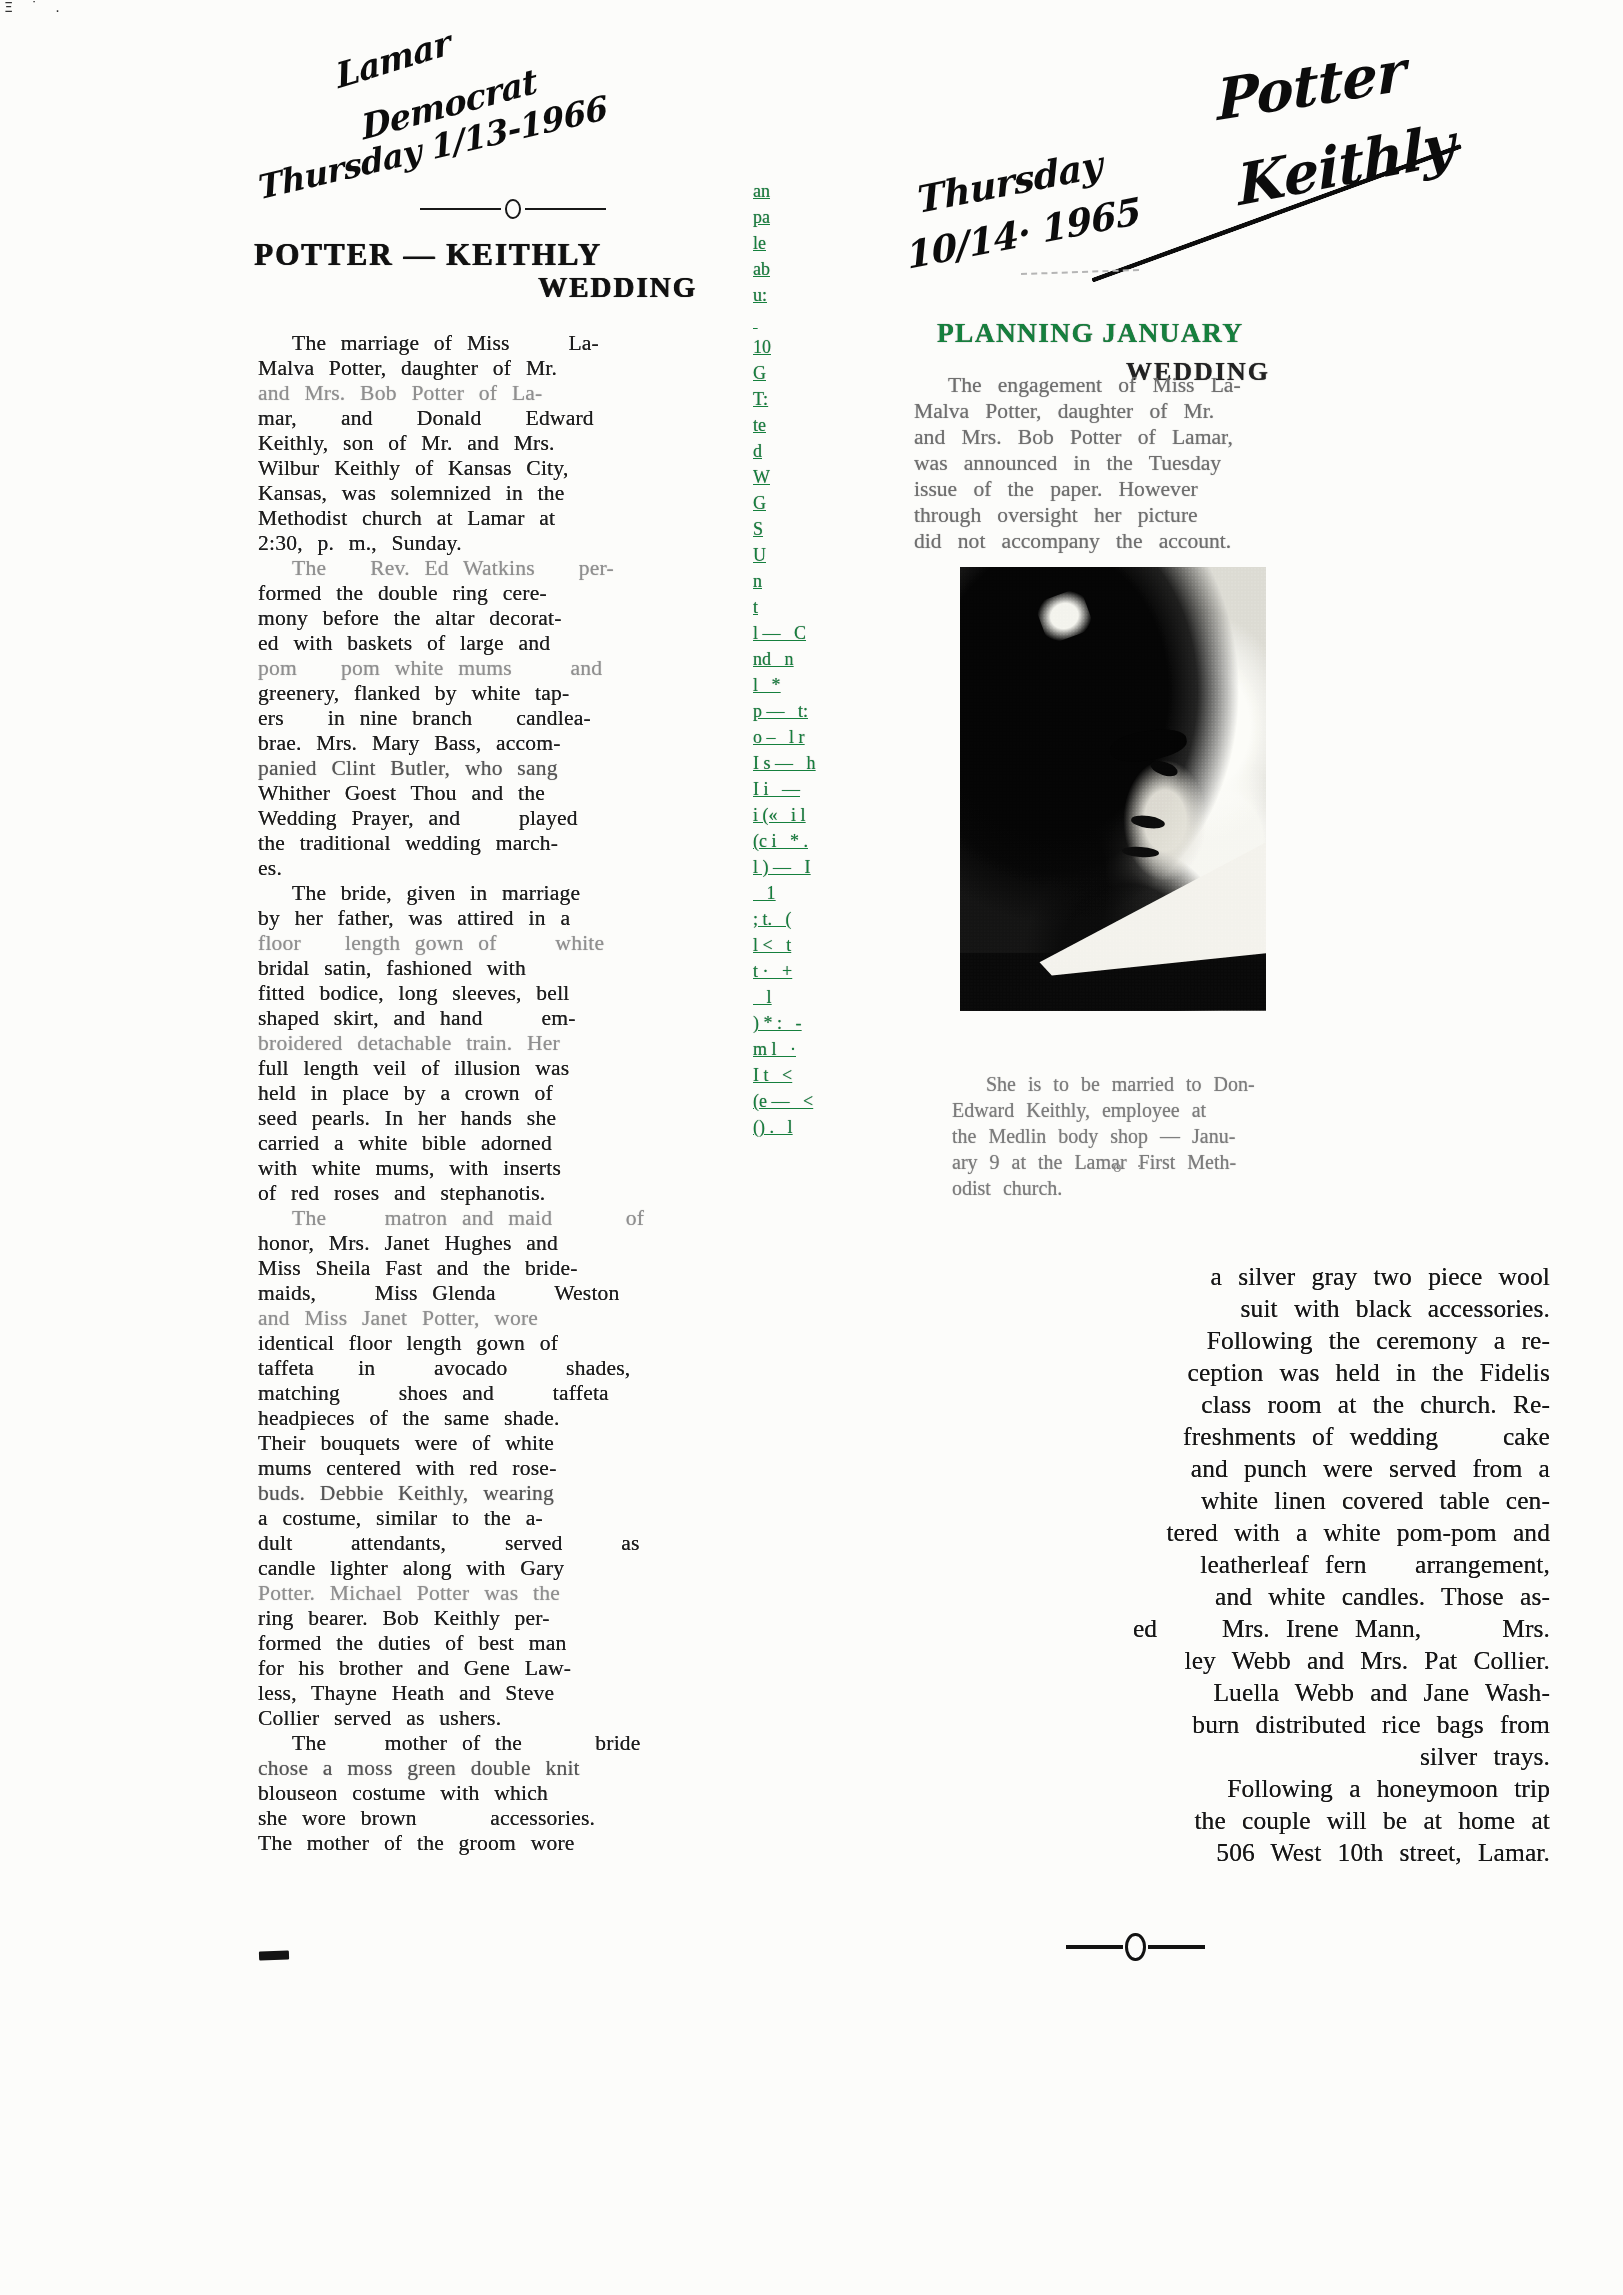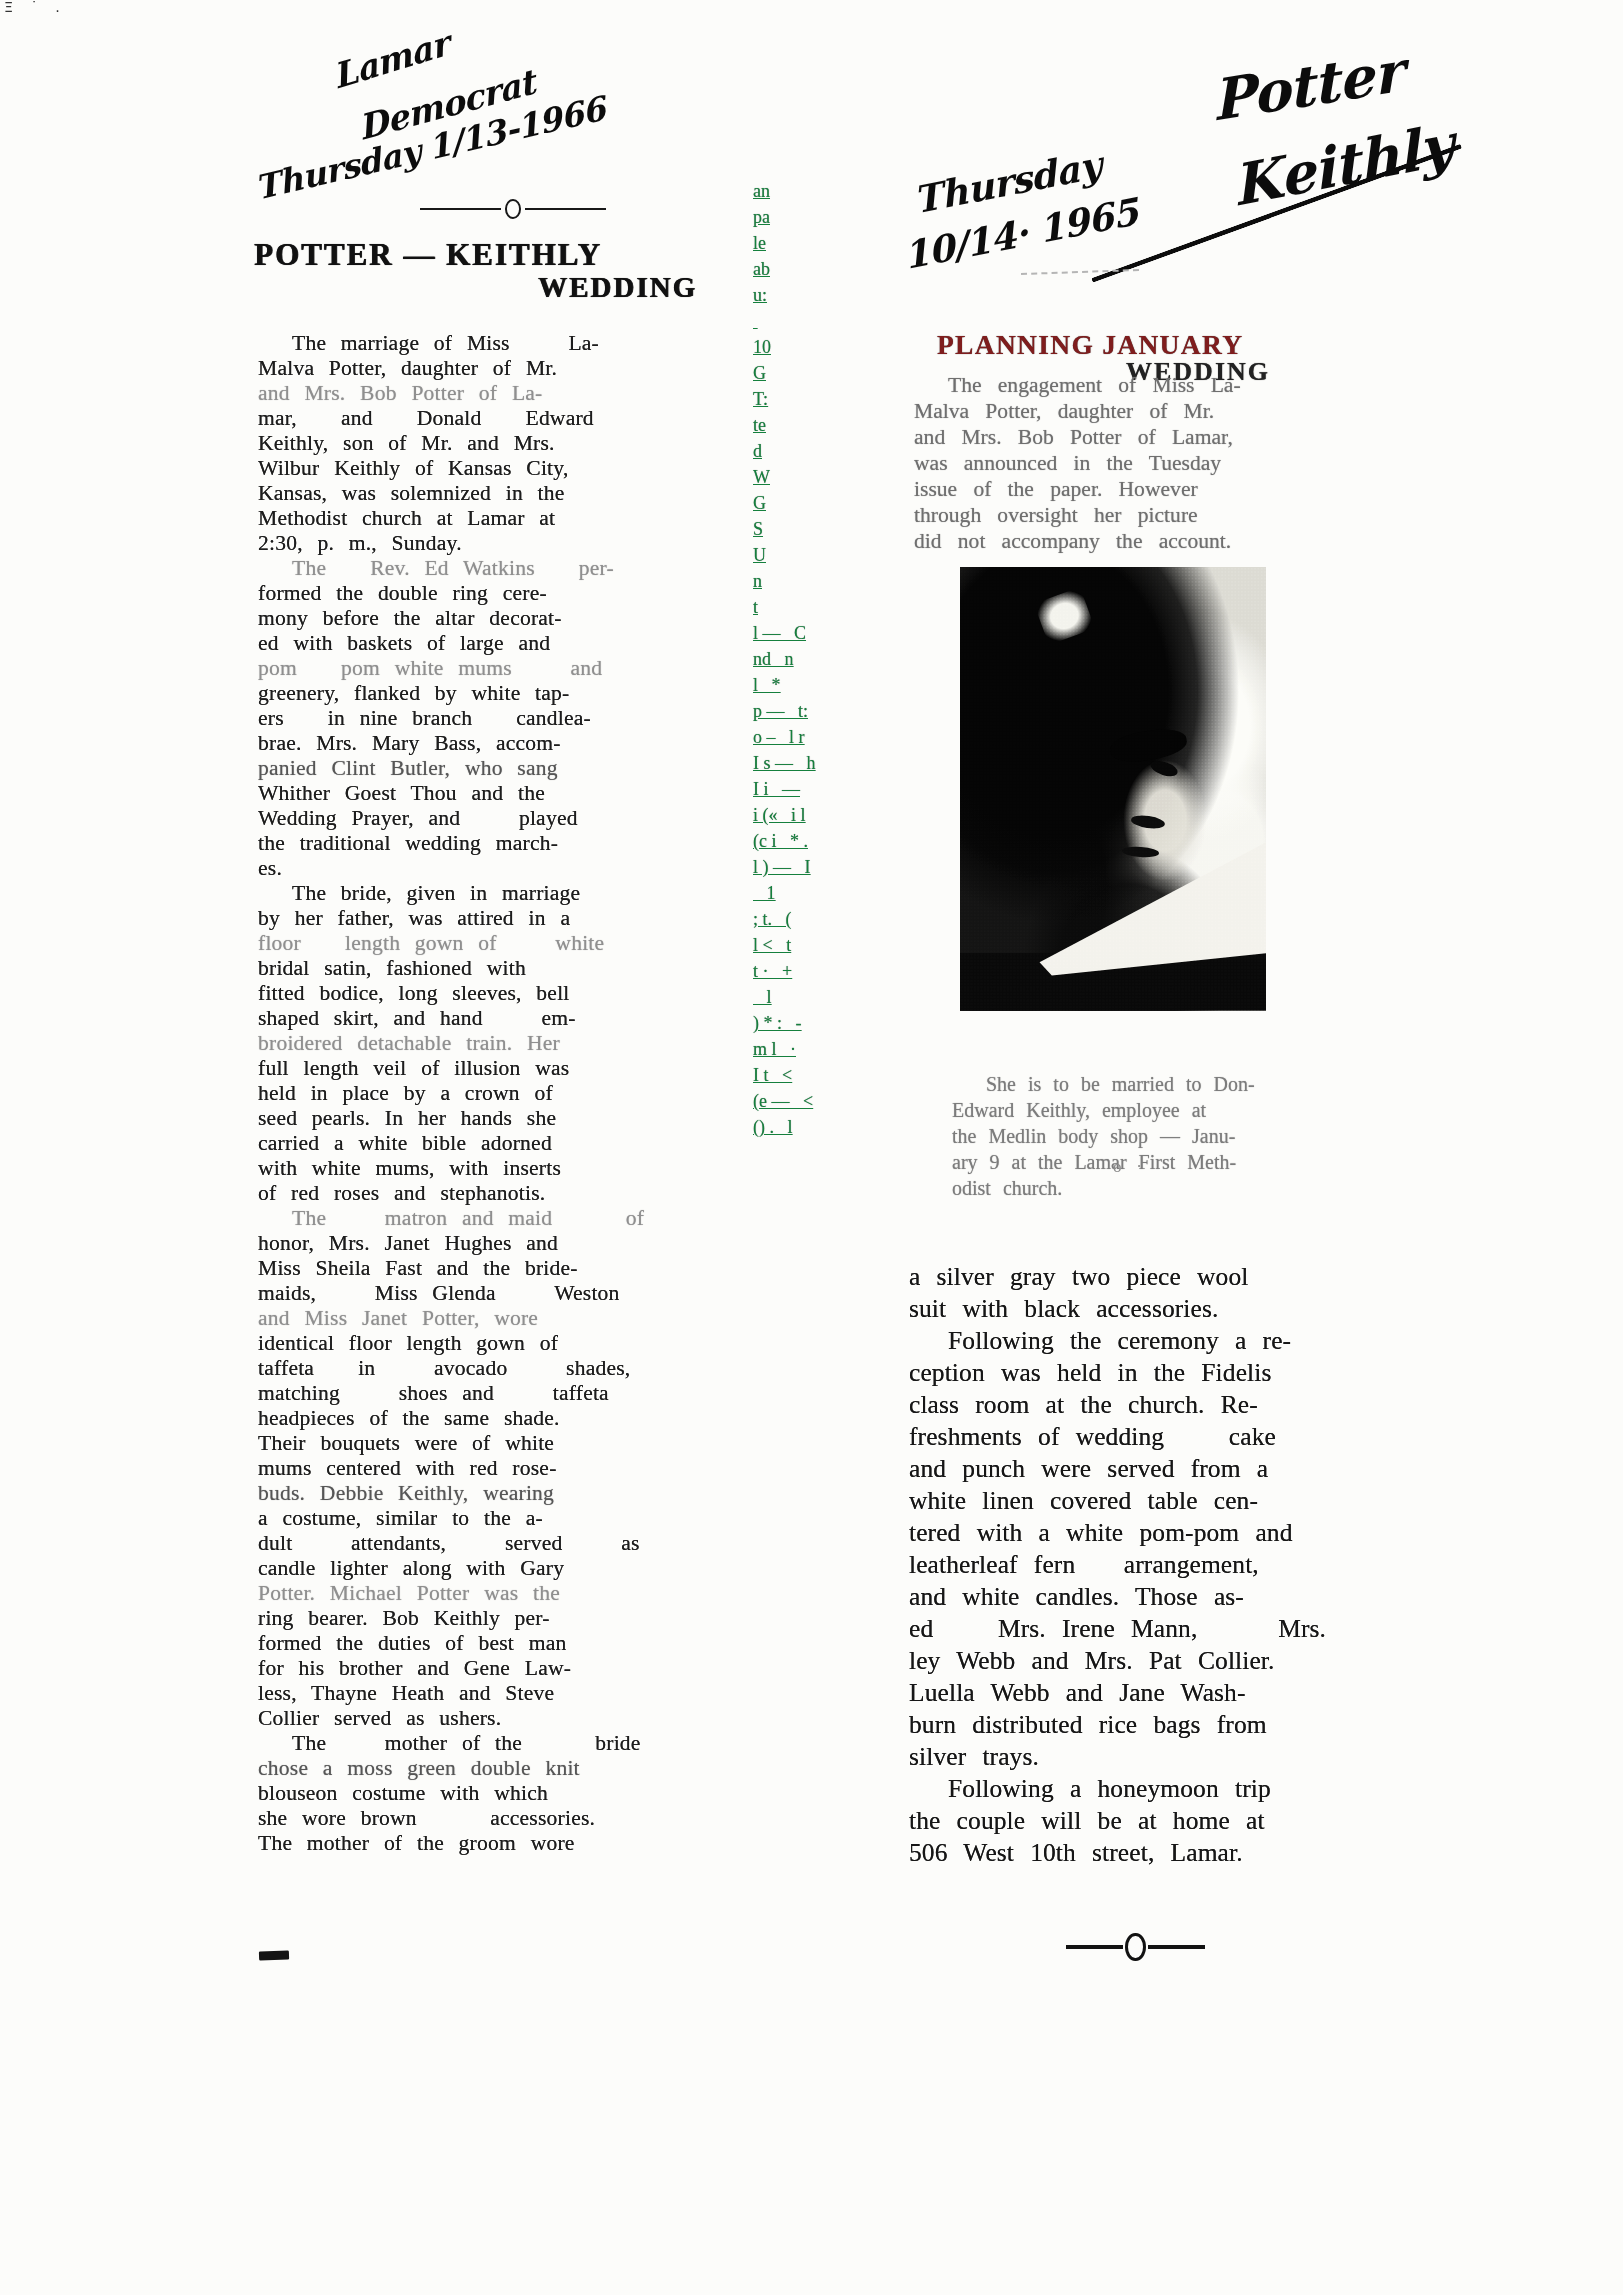--- a/index.html
+++ b/index.html
@@ -22,28 +22,28 @@
   .stripcol{left:753px;top:178px;width:111px;}
   .stripcol .tl{font-size:18px;line-height:26px;color:#15803d;text-shadow:0 0 0.9px #888;text-decoration:underline;}
 
   .introcol{left:914px;top:372px;width:622px;}
   .introcol .tl{font-size:21.6px;line-height:26px;word-spacing:0.5em;color:#6f6f6f;text-shadow:0 0 1px #949494;}
 
   .captioncol{left:952px;top:1071px;width:537px;}
   .captioncol .tl{font-size:20px;line-height:26px;word-spacing:0.35em;color:#7c7c7c;text-shadow:0 0 1px #9a9a9a;}
 
   .rightcol{left:909px;top:1261px;width:641px;}
-  .rightcol .tl{font-size:25.5px;line-height:32px;word-spacing:0.38em;letter-spacing:0.1px;color:#161616;}
+  .rightcol .tl{font-size:25.5px;line-height:32px;word-spacing:0.38em;letter-spacing:0.1px;color:#161616;text-align:right;}
   .rightcol .tl.ind{text-indent:39px;}
 
   
   .headline{font-weight:bold;color:#111;letter-spacing:2px;text-shadow:0 0 0.7px #222, 0.7px 0 0 #333;white-space:pre;}
   .hl-left1{left:254px;top:237px;font-size:31px;}
   .hl-left2{left:419px;top:271px;width:278px;font-size:29px;text-align:right;}
-  .hl-right1{left:937px;top:317px;font-size:27.5px;letter-spacing:1.3px;color:#7f1d1d;text-shadow:0 0 0.9px #444;margin-top:12px;}
+  .hl-right1{left:937px;top:317px;font-size:27.5px;letter-spacing:1.3px;color:#15803d;text-shadow:0 0 0.9px #444;}
   .hl-right2{left:1113px;top:357px;width:157px;font-size:26px;text-align:right;color:#222;text-shadow:0 0 0.9px #444;}
 
   
   .hw{font-family:"DejaVu Serif", serif;font-style:italic;font-weight:700;color:#0c0c0c;white-space:pre;letter-spacing:-0.7px;}
   .hw-l1{left:334px;top:39px;font-size:34px;transform:rotate(-17deg) skewX(-8deg);}
   .hw-l2{left:359px;top:84px;font-size:34px;transform:rotate(-15deg) skewX(-8deg);}
   .hw-l3{left:254px;top:128px;font-size:33px;transform:rotate(-13deg) skewX(-6deg);}
   .hw-r-date1{left:916px;top:160px;font-size:37px;transform:rotate(-11deg) skewX(-6deg);}
   .hw-r-date2{left:905px;top:211px;font-size:37px;transform:rotate(-11deg) skewX(-6deg);}
   .hw-r-name1{left:1216px;top:52px;font-size:56px;transform:rotate(-9deg) skewX(-8deg);}

